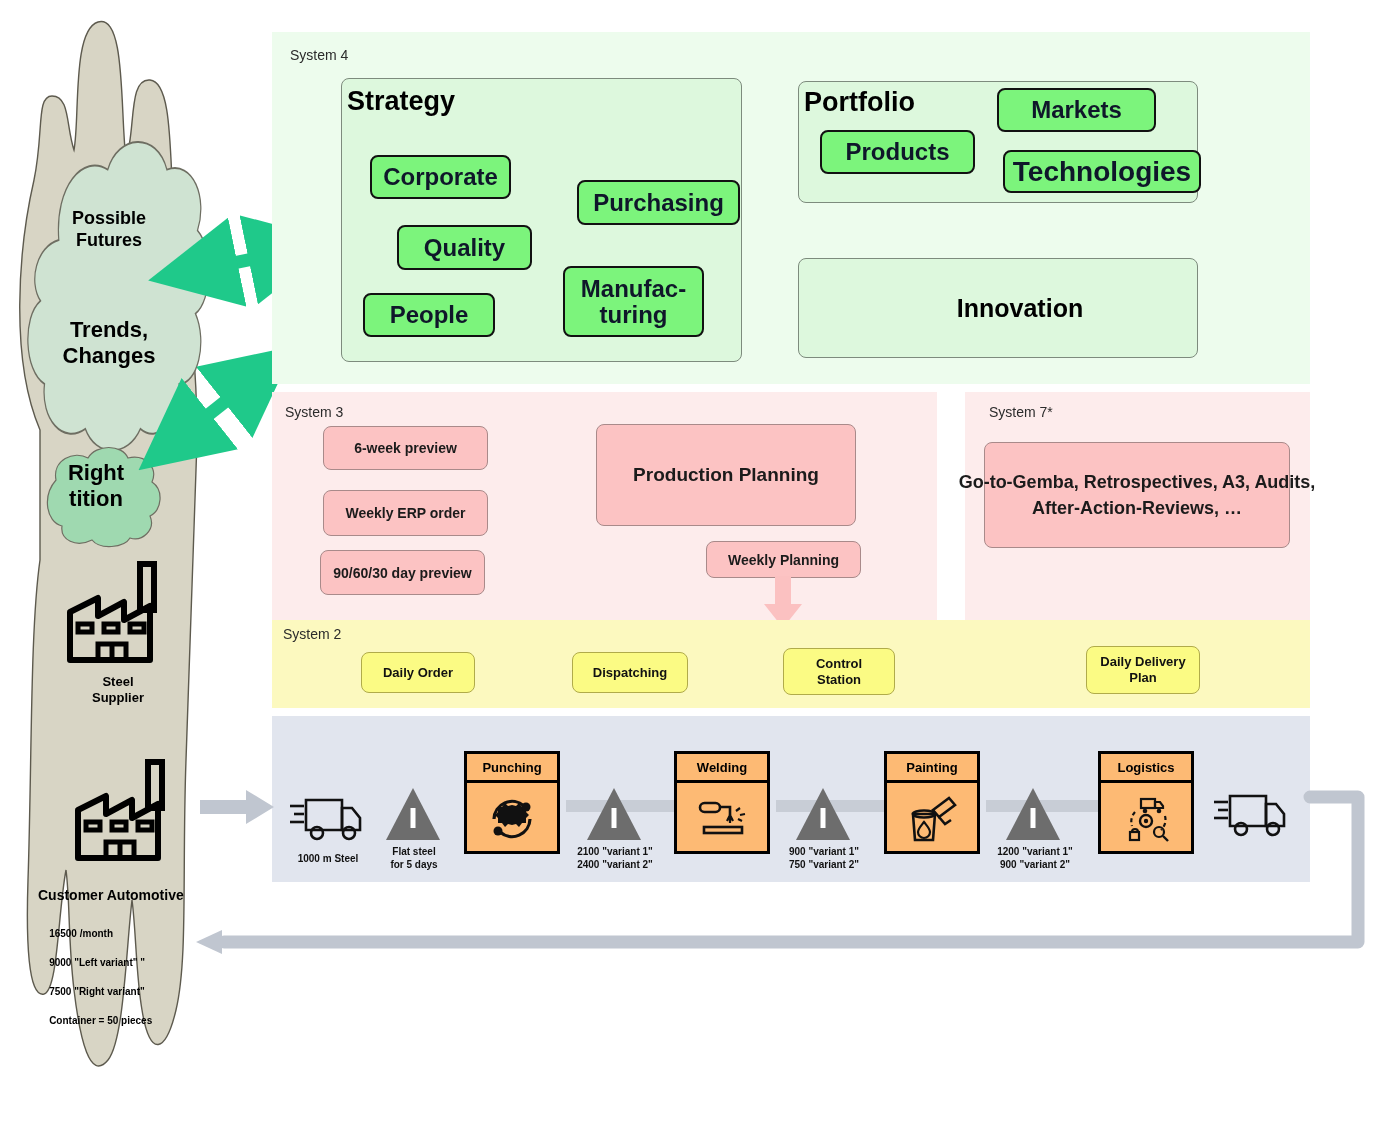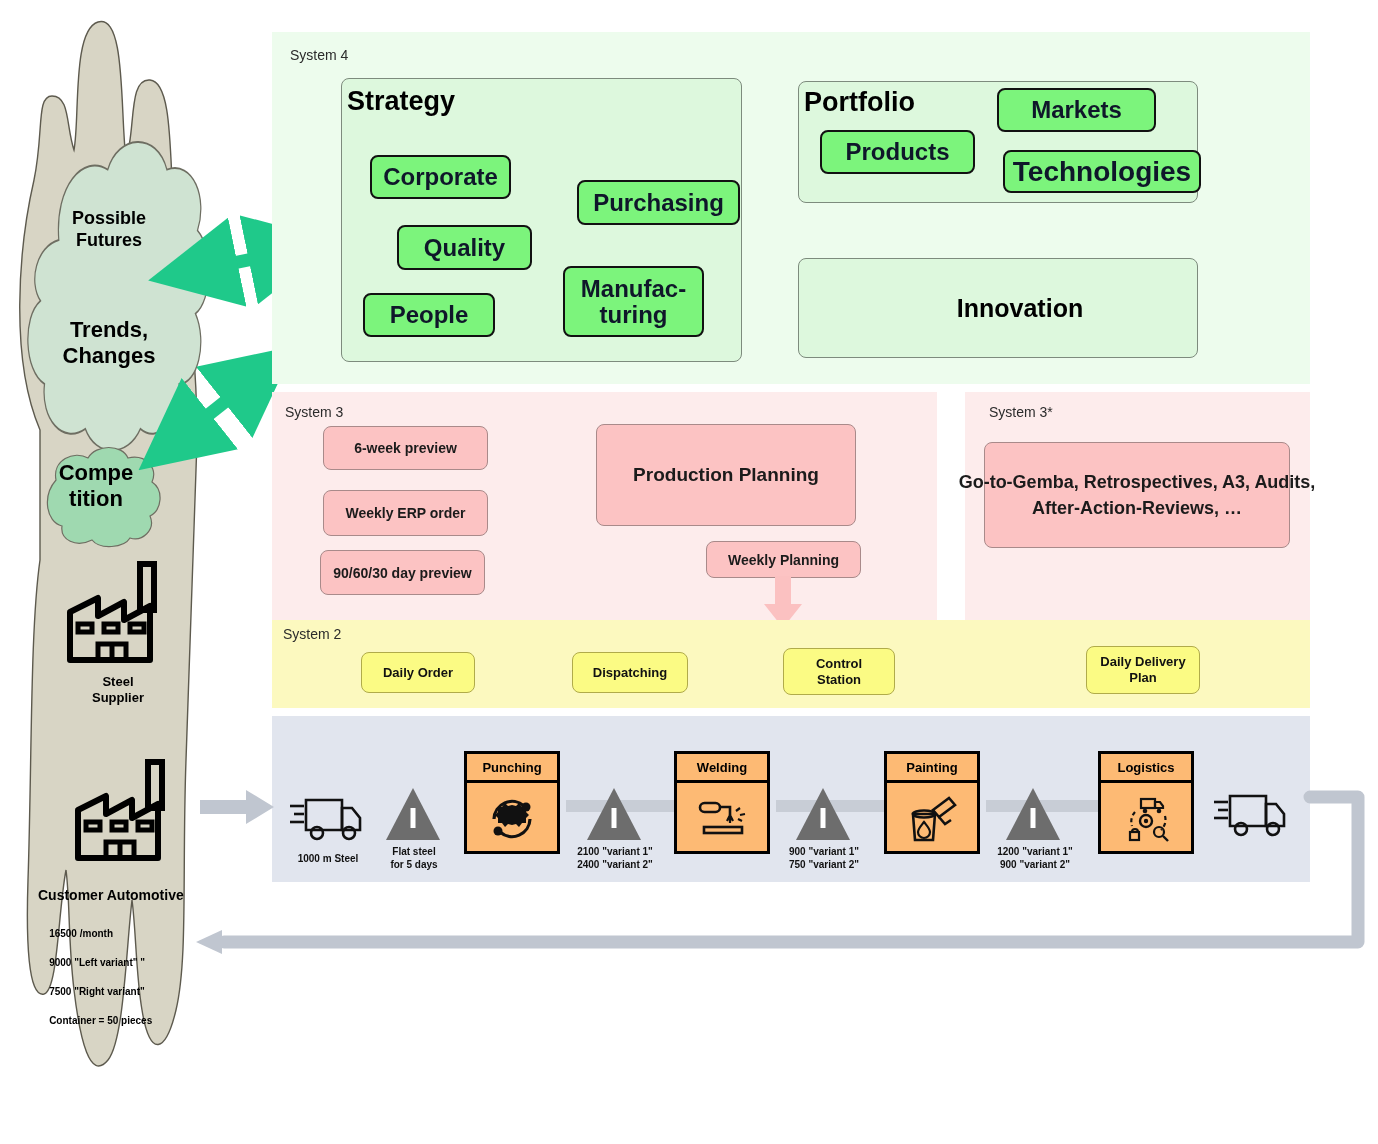--- a/index.html
+++ b/index.html
@@ -92,21 +92,21 @@
     <span>Changes</span>
   </div>
 
   <svg class="abs" style="left:30px;top:444px;width:132px;height:106px;">
     <path d="M26,36 C22,16 44,6 58,14 C66,0 92,0 98,14
              C116,10 128,24 122,38 C134,46 132,66 120,72
              C126,86 112,98 100,94 C94,104 70,106 62,96
              C46,104 30,96 32,82 C16,78 12,52 26,36 Z" fill="#9fd9b0" stroke="#6e6e62" stroke-width="1.2"></path>
   </svg>
   <div class="lbl-bold" style="left:36px;top:460px;width:120px;font-size:22px;">
-    <span>Compe</span><br>
+    <span>Right</span><br>
     <span>tition</span>
   </div>
 
   <svg class="abs" style="left:62px;top:560px;width:112px;height:112px;">
     <path d="M8,100 L8,52 L36,38 L36,56 L62,42 L62,60 L88,46 L88,100 Z" fill="none" stroke="#000" stroke-width="6" stroke-linejoin="round"></path>
     <rect x="78" y="4" width="14" height="46" fill="none" stroke="#000" stroke-width="6"></rect>
     <rect x="16" y="64" width="14" height="8" fill="none" stroke="#000" stroke-width="5"></rect>
     <rect x="42" y="64" width="14" height="8" fill="none" stroke="#000" stroke-width="5"></rect>
     <rect x="68" y="64" width="14" height="8" fill="none" stroke="#000" stroke-width="5"></rect>
     <rect x="36" y="84" width="28" height="16" fill="none" stroke="#000" stroke-width="5"></rect>
@@ -183,21 +183,21 @@
 
   <div class="pbox" style="left:596px;top:424px;width:260px;height:102px;font-size:19px;">Production Planning</div>
 
   <div class="pbox" style="left:706px;top:541px;width:155px;height:37px;font-size:14px;">Weekly Planning</div>
 
   <svg class="abs" style="left:760px;top:576px;width:46px;height:54px;">
     <path d="M15,0 L31,0 L31,28 L42,28 L23,52 L4,28 L15,28 Z" fill="#fbc1c1"></path>
   </svg>
 
   <div class="panel" id="sys3s-panel"></div>
-  <div class="panel-label" style="left:989px;top:404px;">System 3*</div>
+  <div class="panel-label" style="left:989px;top:404px;">System 7*</div>
   <div class="pbox" style="left:984px;top:442px;width:306px;height:106px;font-size:18px;white-space:pre;line-height:1.45;">Go-to-Gemba, Retrospectives, A3, Audits,
 After-Action-Reviews, …</div>
 
   <div class="panel" id="sys2-panel"></div>
   <div class="panel-label" style="left:283px;top:626px;">System 2</div>
 
   <div class="ybox" style="left:361px;top:652px;width:114px;height:41px;">Daily Order</div>
   <div class="ybox" style="left:572px;top:652px;width:116px;height:41px;">Dispatching</div>
   <div class="ybox" style="left:783px;top:648px;width:112px;height:47px;white-space:pre;">Control
 Station</div>

